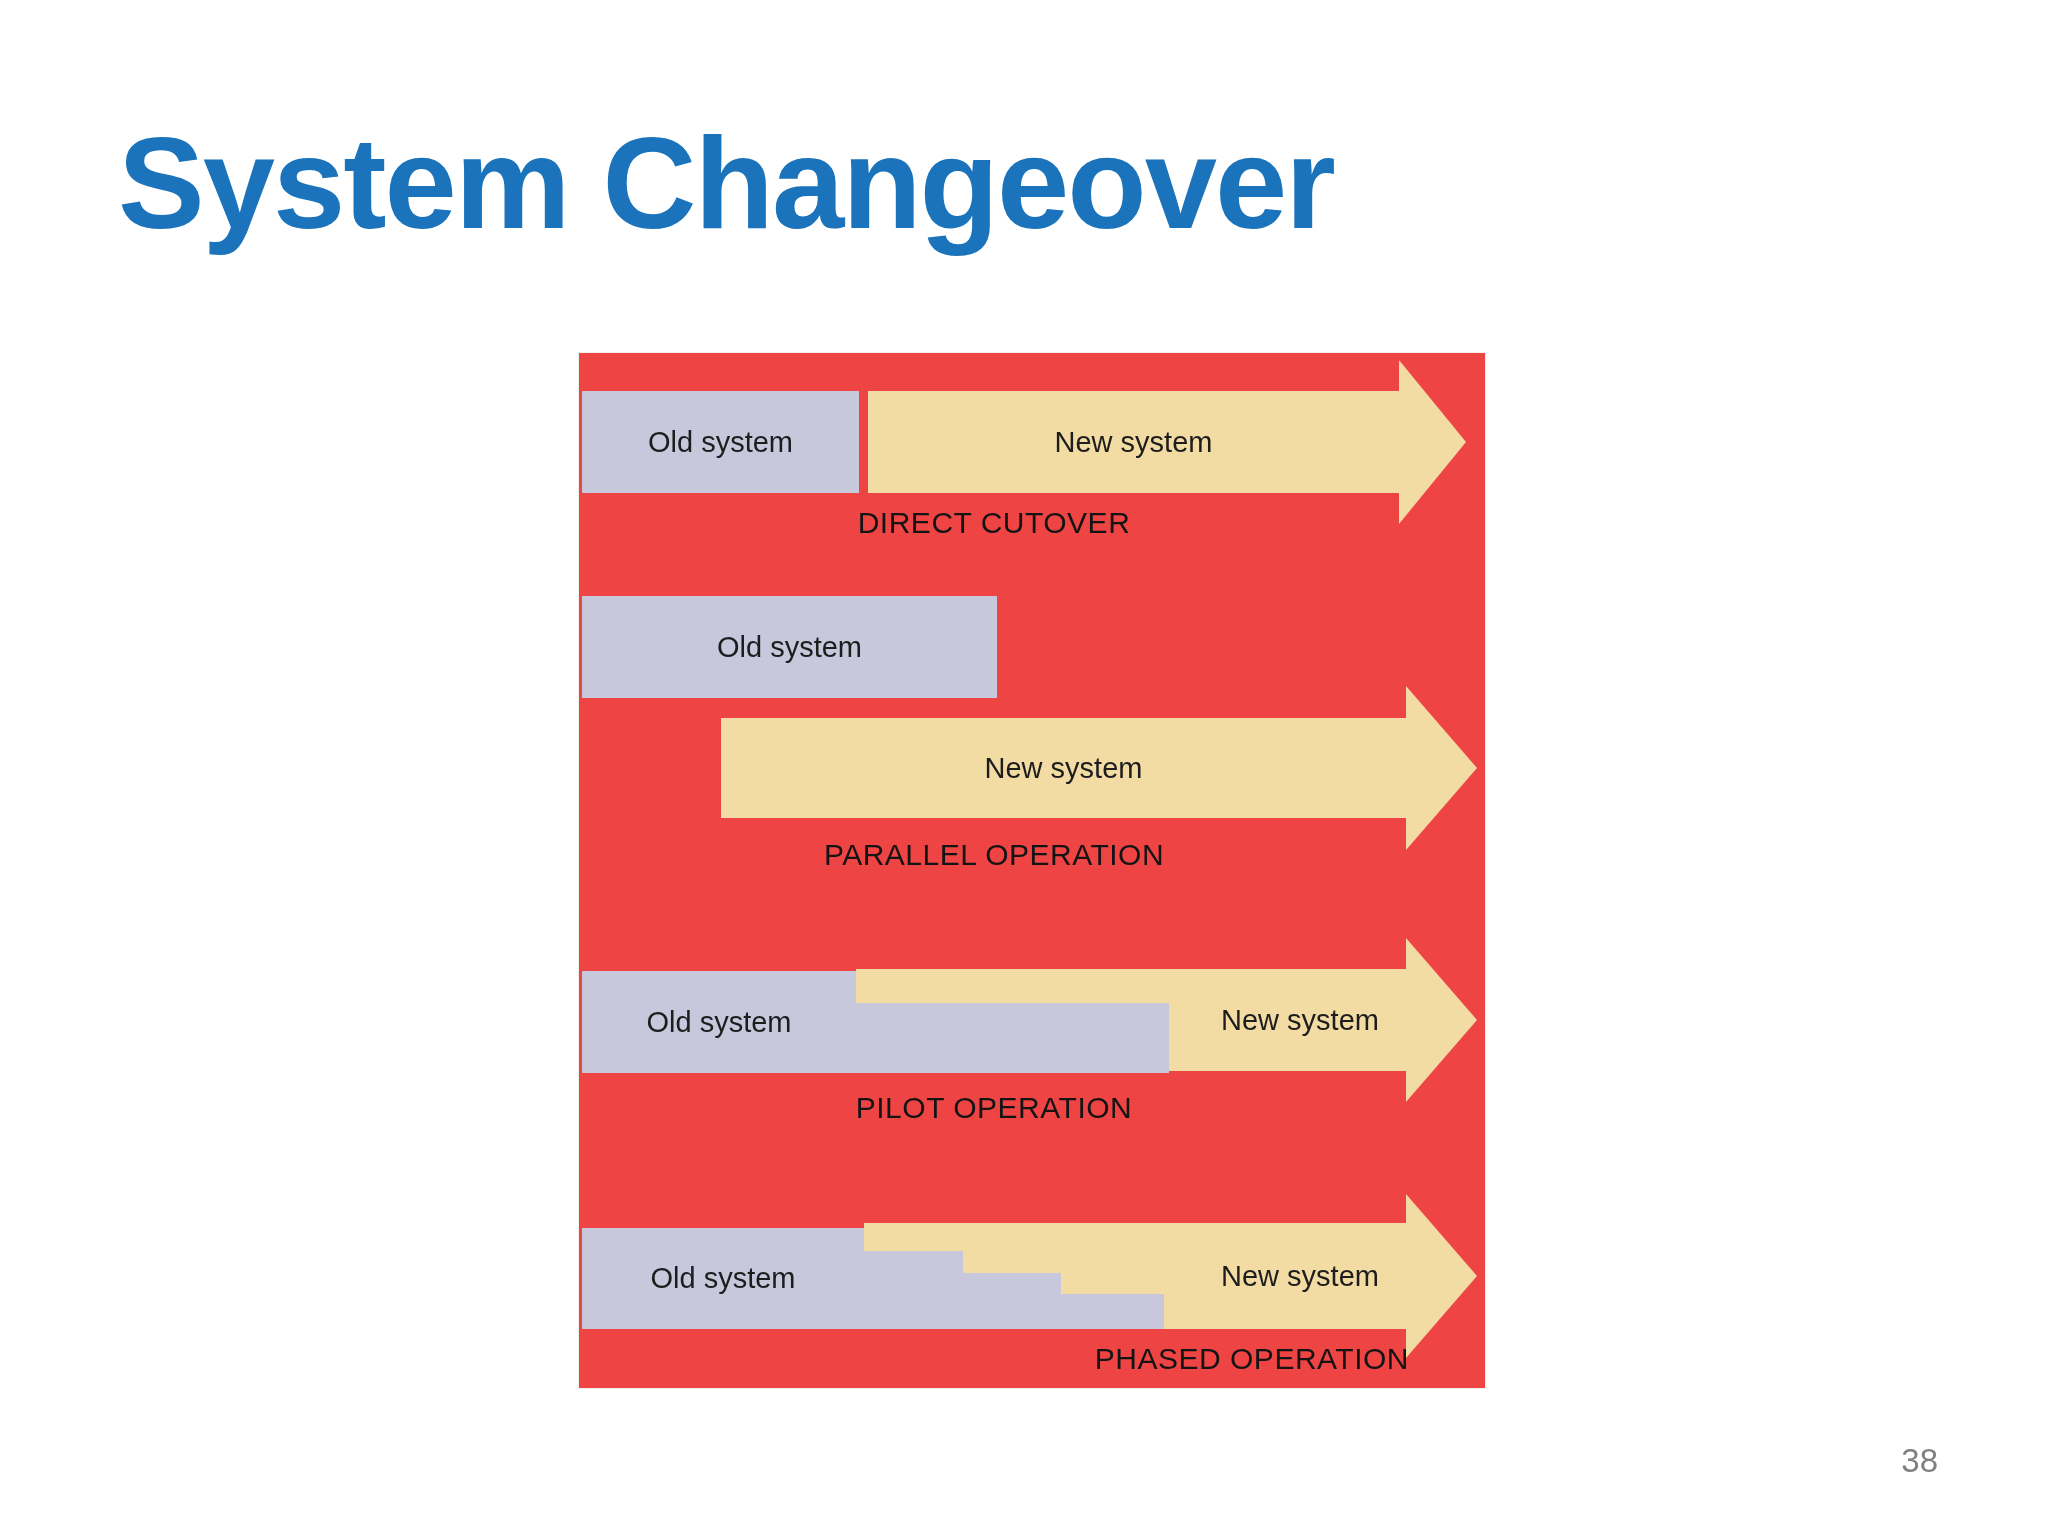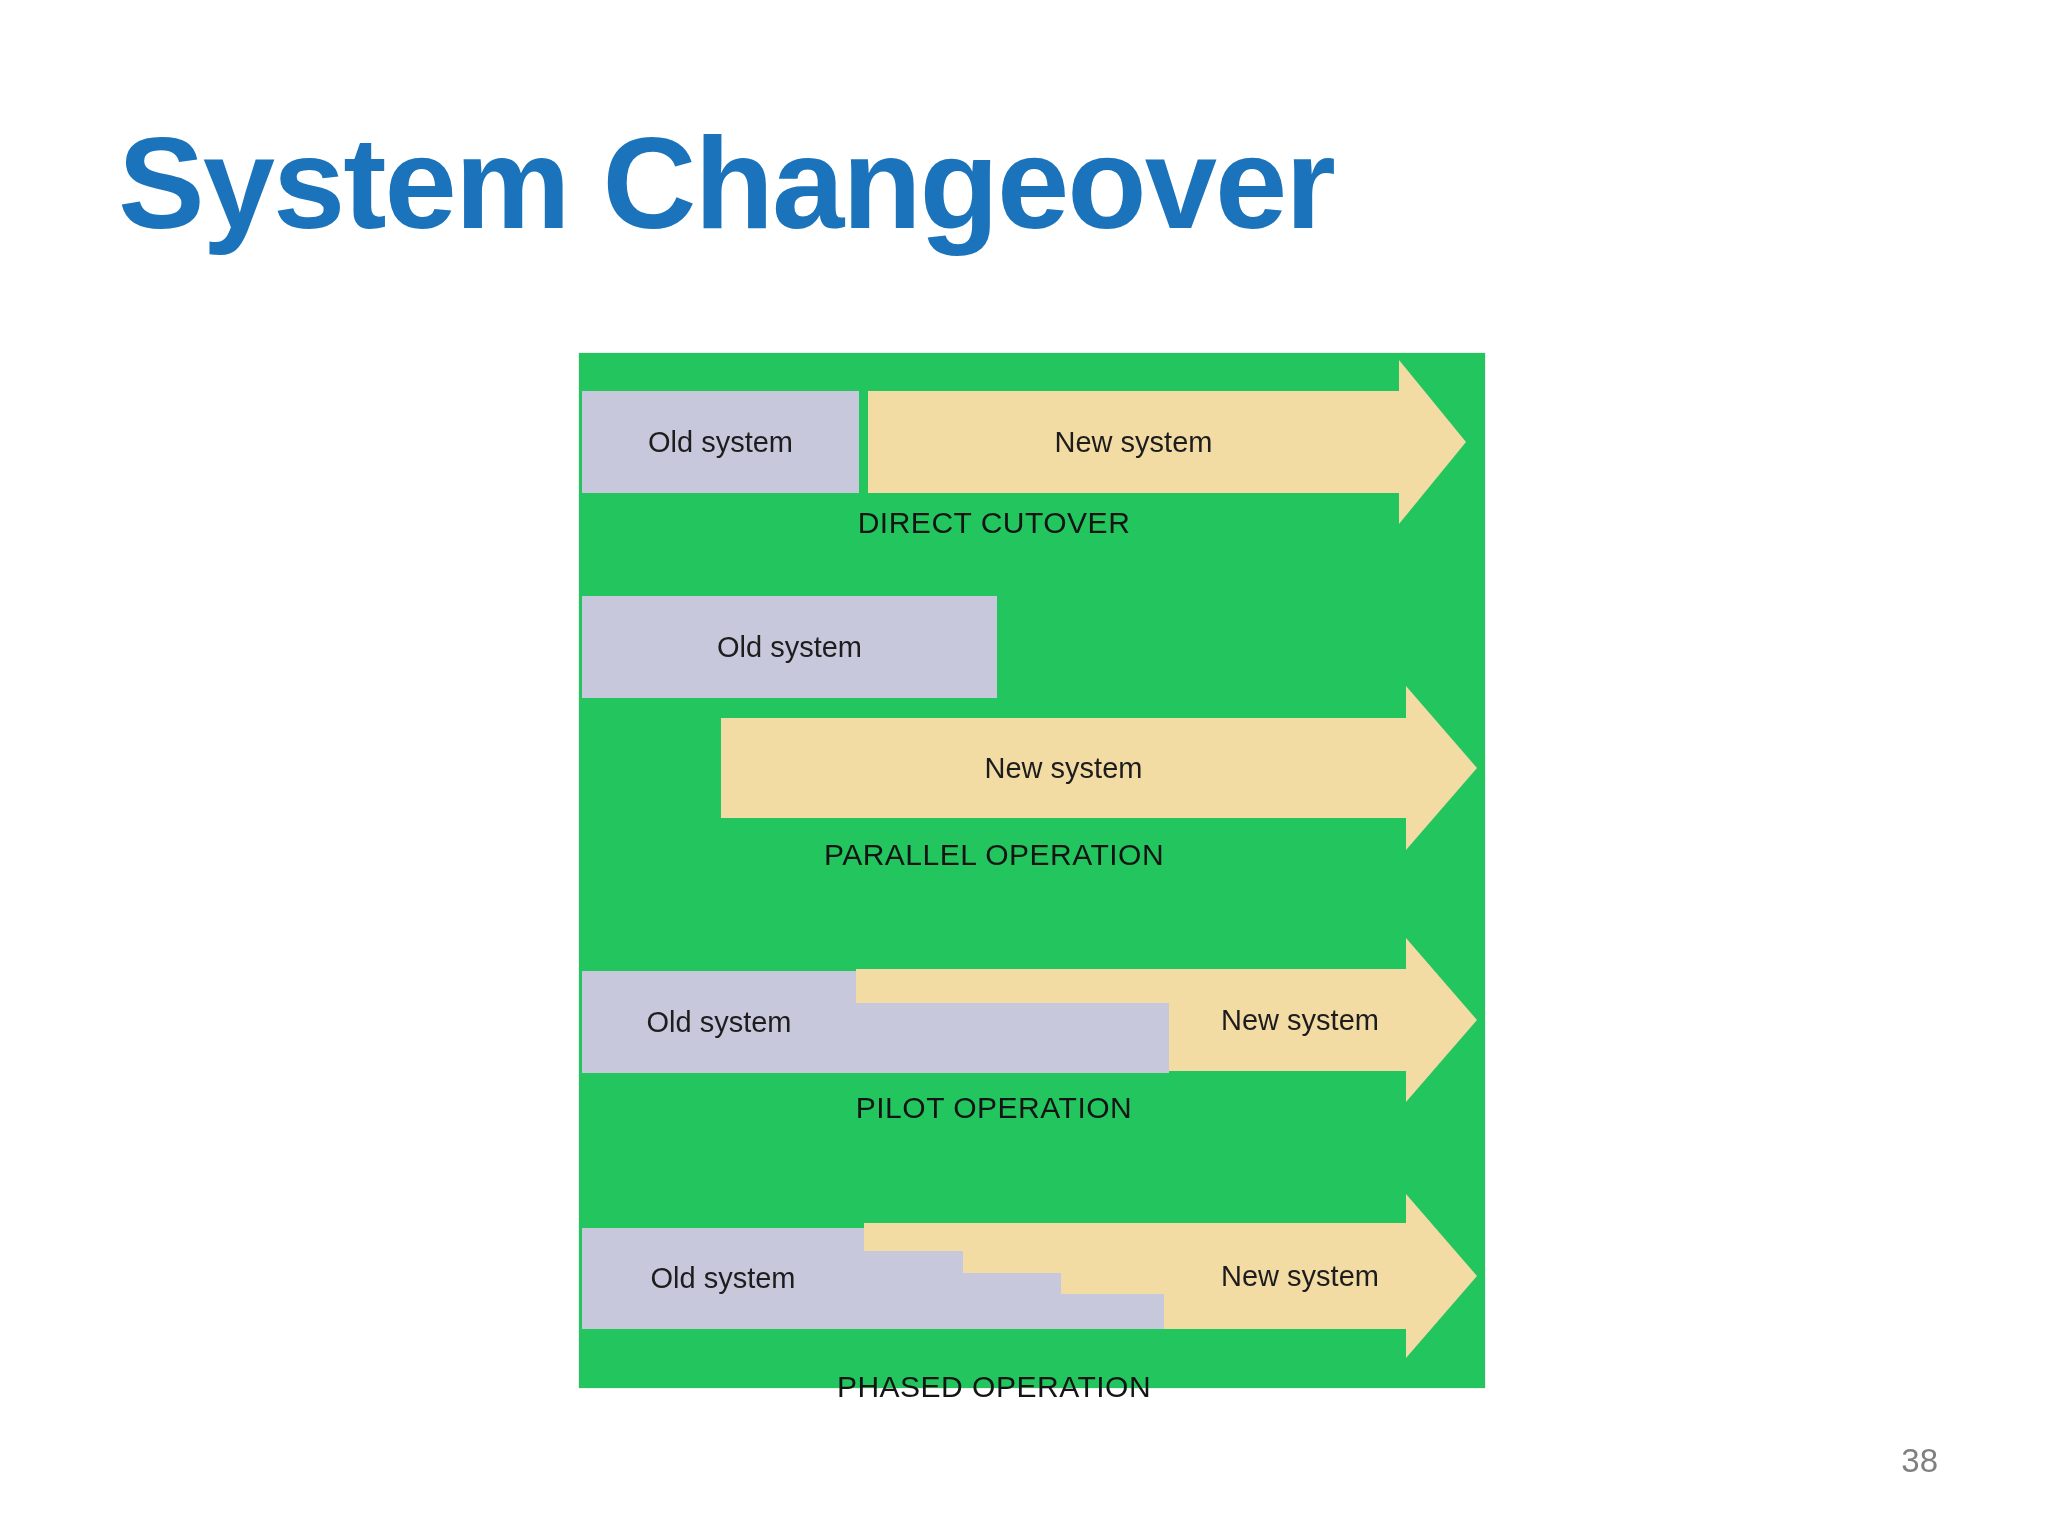--- a/index.html
+++ b/index.html
@@ -2,21 +2,21 @@
 <html><head>
 <meta charset="utf-8">
 <style>
   html,body{margin:0;padding:0;background:#fff;}
   .slide{position:relative;width:2048px;height:1536px;background:#ffffff;overflow:hidden;
          font-family:"Liberation Sans", sans-serif;}
   .title{position:absolute;left:118px;top:118px;margin:0;
          font-size:130px;font-weight:700;letter-spacing:-2px;line-height:1;
          color:#1b74bb;white-space:nowrap;}
   .figure{position:absolute;left:578px;top:352px;width:906px;height:1035px;
-          background:#22c55e;border:1px solid #f1efec;}
+          background:#ef4444;border:1px solid #f1efec;}
   .layer{position:absolute;inset:0;}
   .oldbox{position:absolute;background:#c7c8dc;}
   .tan{position:absolute;background:#f3dba4;}
   .lbl{position:absolute;display:flex;align-items:center;justify-content:center;
        font-size:29px;color:#1d1d1d;white-space:nowrap;}
   .caption{position:absolute;left:0;width:830px;height:40px;line-height:40px;
            text-align:center;font-size:30px;color:#141414;letter-spacing:0.5px;
            white-space:nowrap;}
   .head{position:absolute;width:0;height:0;border-top:82px solid transparent;
         border-bottom:82px solid transparent;}
@@ -66,19 +66,19 @@
 
     <section class="layer">
       <div class="oldbox" style="left:3px;top:875px;width:582px;height:101px;"></div>
       <div class="tan" style="left:285px;top:870px;width:99px;height:28px;"></div>
       <div class="tan" style="left:384px;top:870px;width:98px;height:50px;"></div>
       <div class="tan" style="left:482px;top:870px;width:103px;height:71px;"></div>
       <div class="tan" style="left:585px;top:870px;width:242px;height:106px;"></div>
       <div class="head" style="left:827px;top:841px;border-left:71px solid #f3dba4;"></div>
       <div class="lbl" style="left:3px;top:875px;width:282px;height:101px;">Old system</div>
       <div class="lbl" style="left:585px;top:870px;width:272px;height:106px;">New system</div>
-      <div class="caption" style="top:1014px;">PHASED OPERATION</div>
+      <div class="caption" style="top:986px;text-align:right;">PHASED OPERATION</div>
     </section>
 
   </div>
 
   <div class="pagenum">38</div>
 </div>
 
 </body></html>

